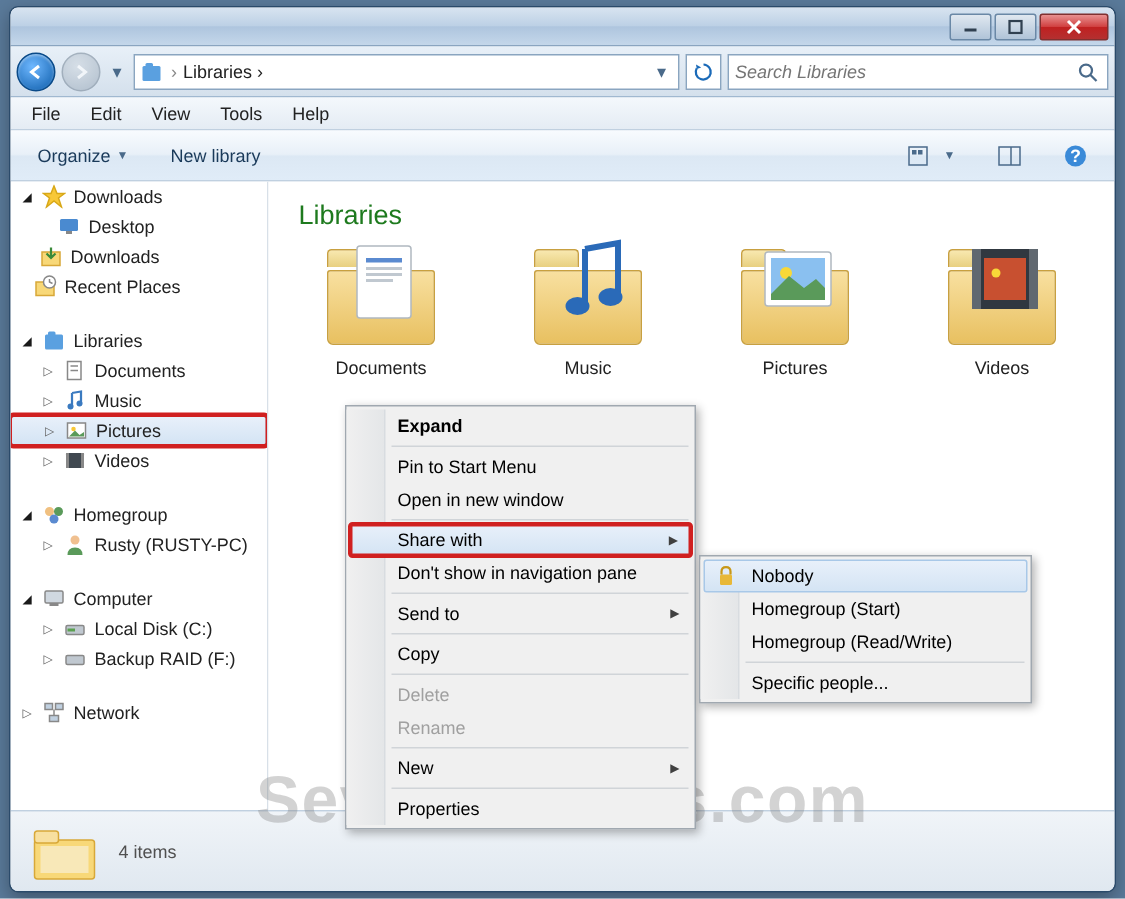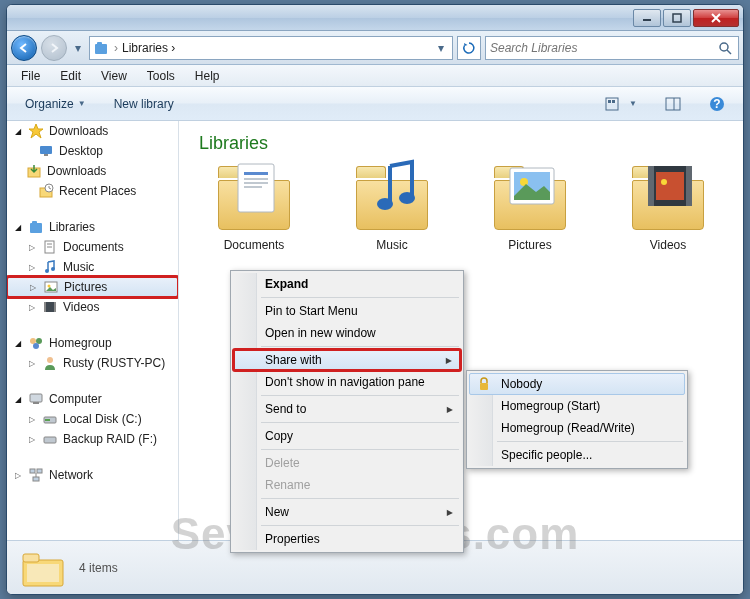--- a/index.html
+++ b/index.html
@@ -185,21 +185,21 @@
           </div>
         <div class="tree-item" style="padding-left:18px">
             <span class="tree-icon">
               <svg width="16" height="16">
                 <rect x="2" y="5" width="12" height="9" fill="#f8d878" stroke="#d8a838"></rect>
                 <path d="M8 2 L8 8 M5 6 L8 9 L11 6" stroke="#3a8a3a" stroke-width="1.5" fill="none"></path>
               </svg>
             </span>
             <span class="tree-label">Downloads</span>
           </div>
-        <div class="tree-item" style="padding-left:30px">
+        <div class="tree-item" style="padding-left:14px">
             <span class="tree-icon">
               <svg width="16" height="16">
                 <rect x="2" y="5" width="12" height="9" fill="#f8d878" stroke="#d8a838"></rect>
                 <circle cx="11" cy="5" r="4" fill="#fff" stroke="#888"></circle>
                 <path d="M11 3 L11 5 L13 6" stroke="#888" fill="none"></path>
               </svg>
             </span>
             <span class="tree-label">Recent Places</span>
           </div>
       </div>

